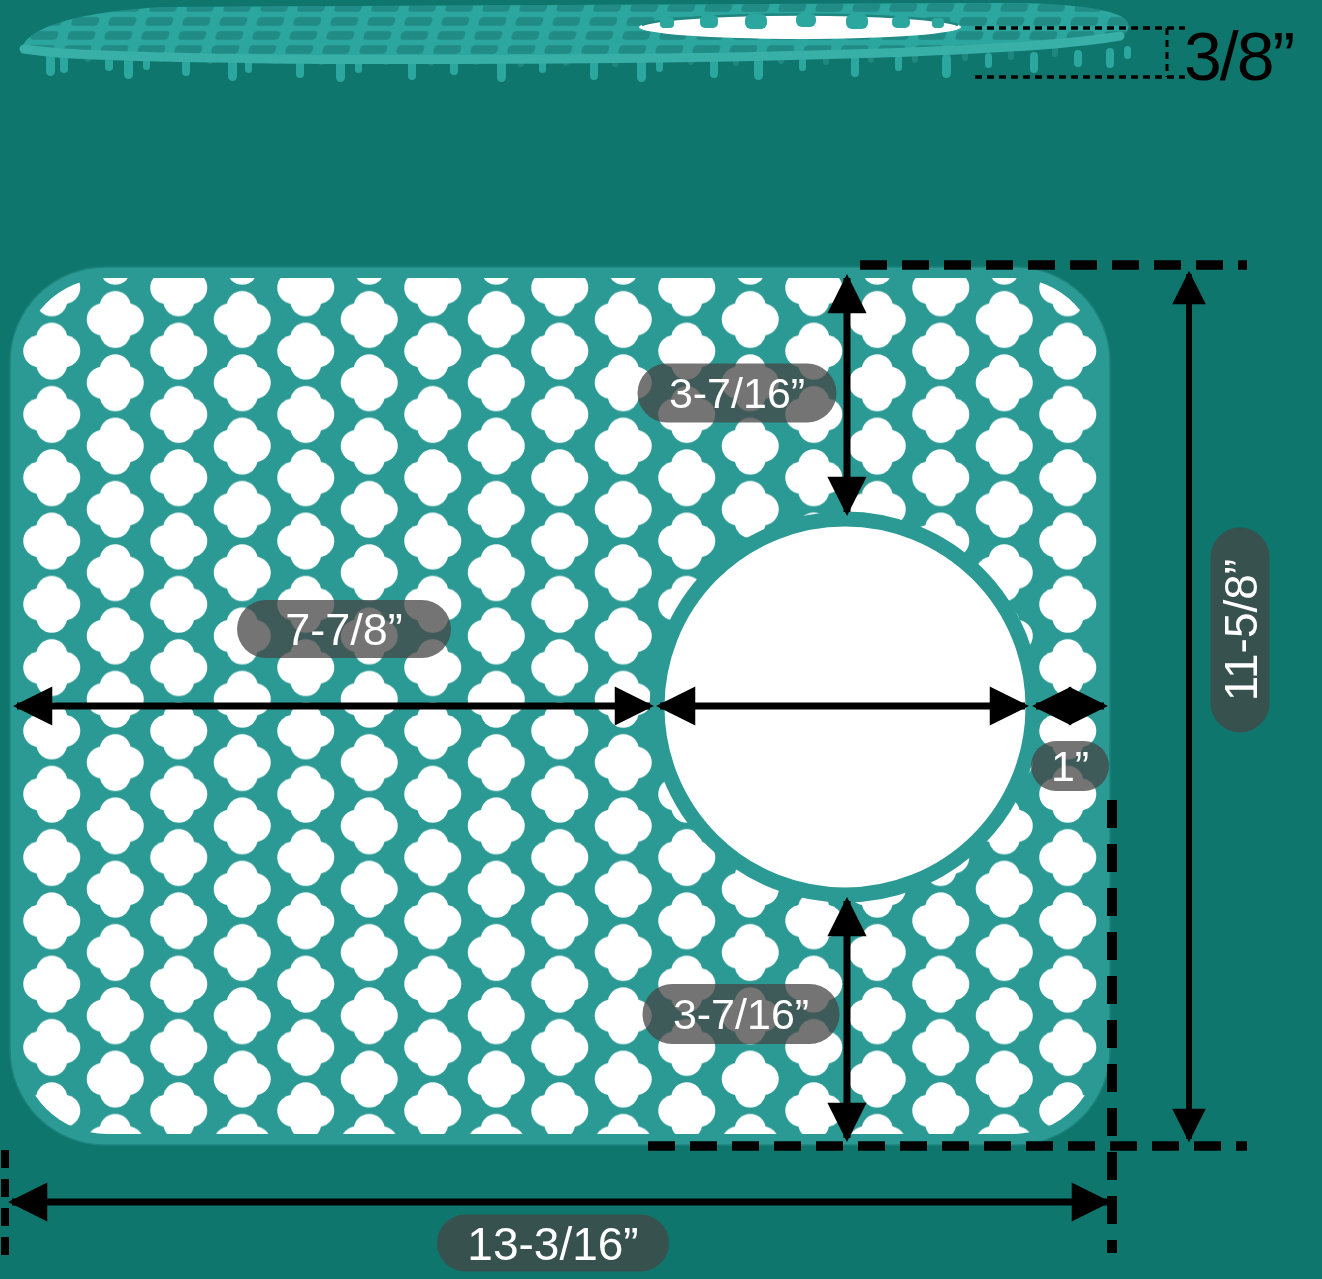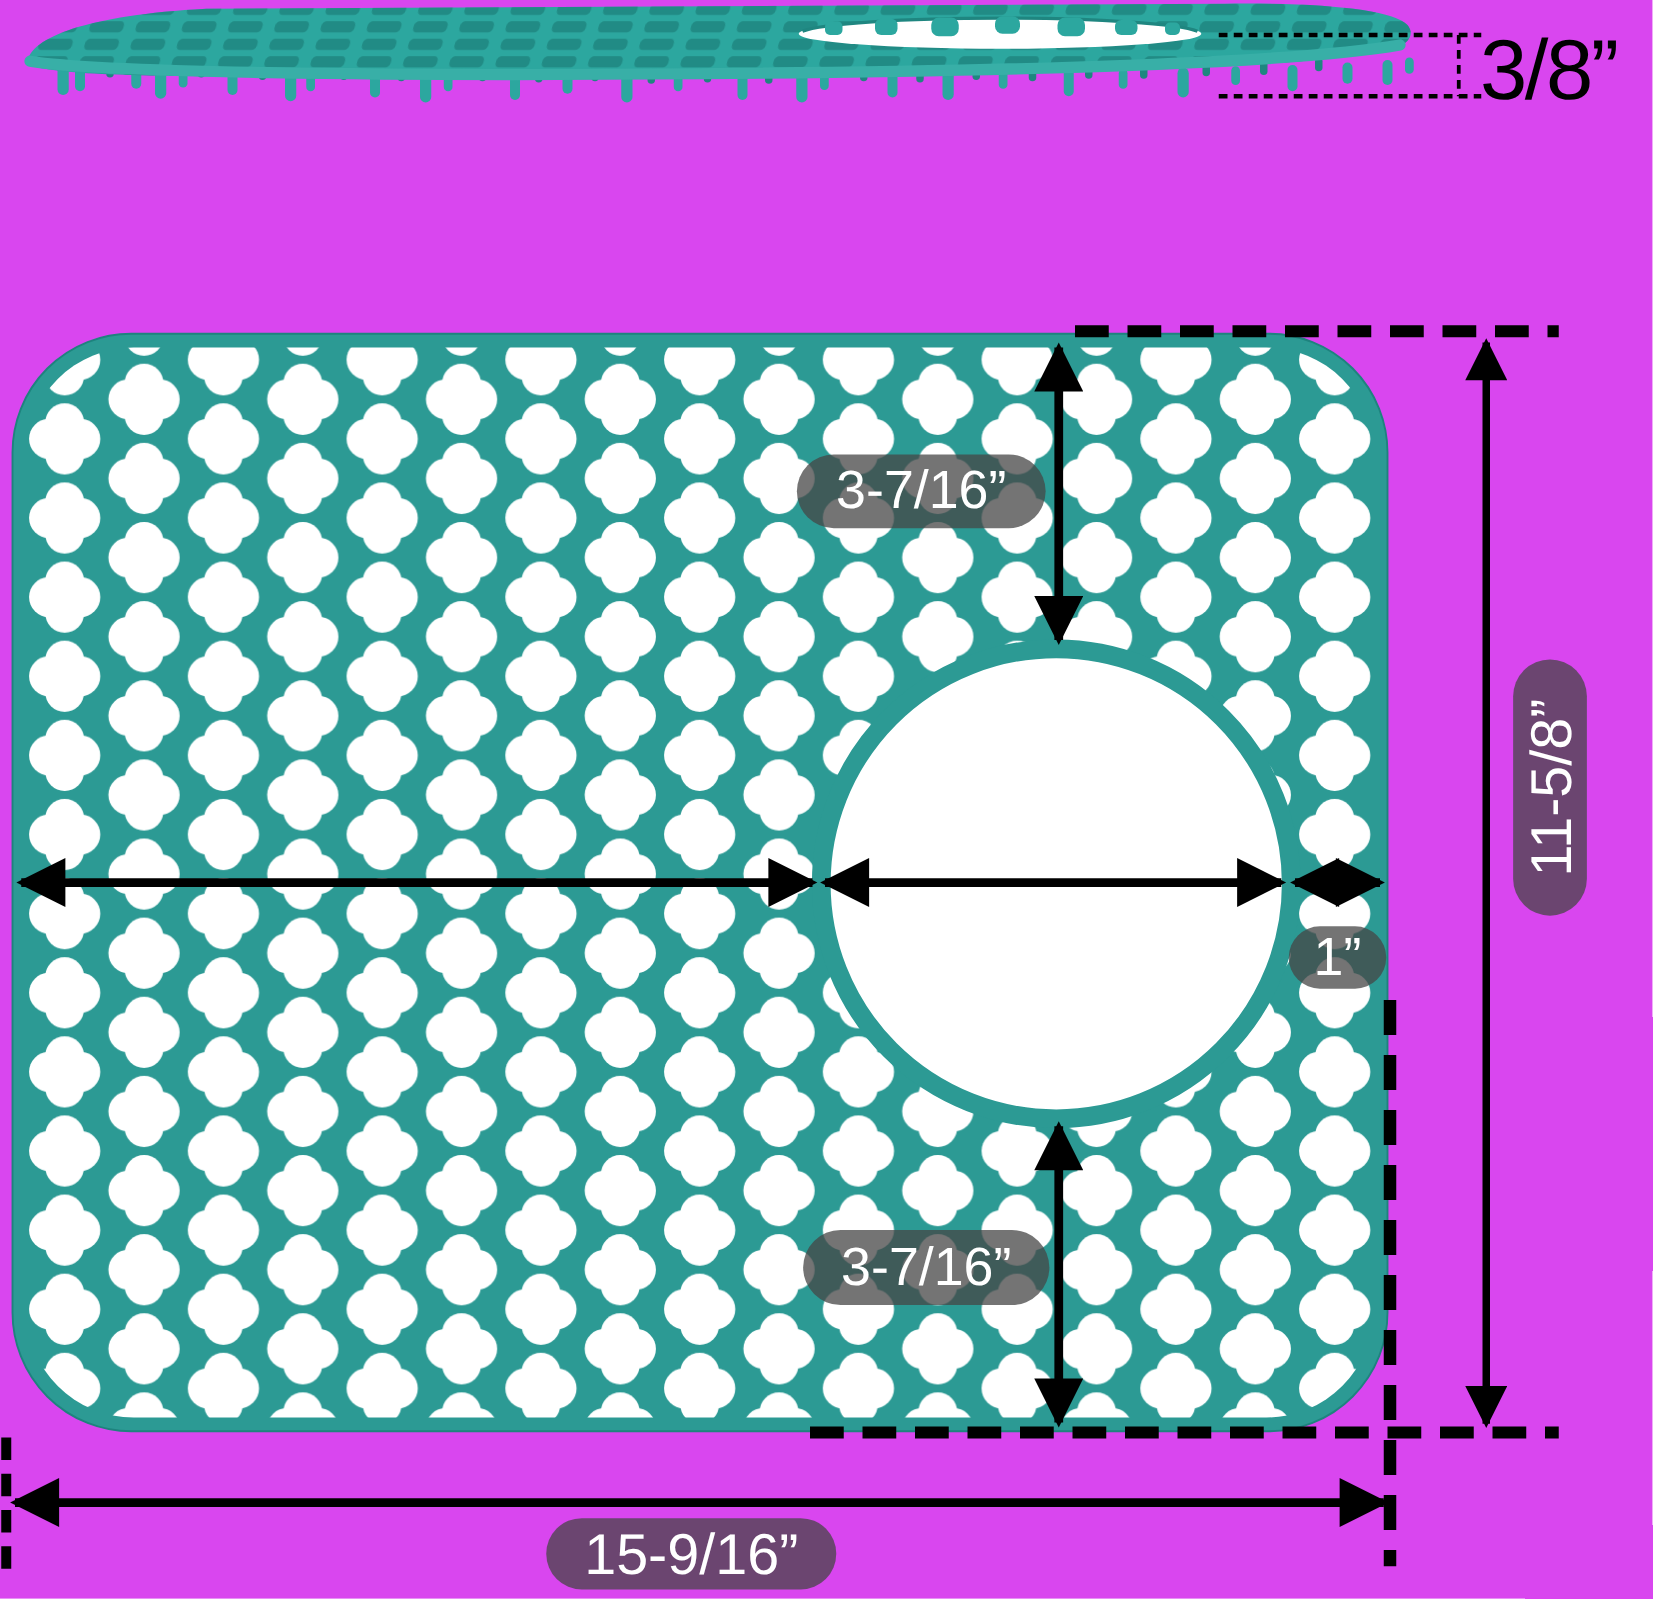--- a/index.html
+++ b/index.html
@@ -1,18 +1,18 @@
 <!DOCTYPE html>
 <html><head>
 <meta charset="utf-8">
 <style>
   html,body { margin:0; padding:0; background:#ffffff; }
   .stage {
     position:relative; width:1322px; height:1279px;
-    background:#d946ef; overflow:hidden;
+    background:#0f766e; overflow:hidden;
     font-family:"Liberation Sans", sans-serif;
   }
   .scene { position:absolute; left:0; top:0; }
   .pill {
     position:absolute; display:flex; align-items:center; justify-content:center;
     background:rgba(70,70,70,0.75); color:#ffffff;
     border-radius:30px; transform:translate(-50%,-50%);
     white-space:nowrap; line-height:1;
   }
   .pill.rot { transform:translate(-50%,-50%) rotate(-90deg); }
@@ -156,23 +156,24 @@
     <line x1="660" y1="706" x2="1025" y2="706" stroke-width="7" marker-start="url(#ah)" marker-end="url(#ah)"></line>
     <line x1="1036" y1="706" x2="1104" y2="706" stroke-width="7" marker-start="url(#ah)" marker-end="url(#ah)"></line>
     <line x1="12" y1="1202" x2="1107" y2="1202" stroke-width="7" marker-start="url(#ah)" marker-end="url(#ah)"></line>
   </g>
 </svg>
 
 <div class="thickness" style="left:1184px; top:56px; font-size:68px;">3/8”</div>
 
 <div class="pill" style="left:737px; top:393px; width:199px; height:59px; font-size:43px;">3-7/16”</div>
 
+<div class="pill" style="left:344px; top:629px; width:214px; height:58px; font-size:45px;">7-7/8”</div>
 
 
 <div class="pill" style="left:1070px; top:766px; width:78px; height:50px; font-size:43px;">1”</div>
 
 <div class="pill rot" style="left:1240px; top:630px; width:205px; height:59px; font-size:46px;">11-5/8”</div>
 
 <div class="pill" style="left:741px; top:1014px; width:197px; height:60px; font-size:43px;">3-7/16”</div>
 
-<div class="pill" style="left:553px; top:1243px; width:232px; height:57px; font-size:46px;">15-9/16”</div>
+<div class="pill" style="left:553px; top:1243px; width:232px; height:57px; font-size:46px;">13-3/16”</div>
 
 </div>
 
 </body></html>

